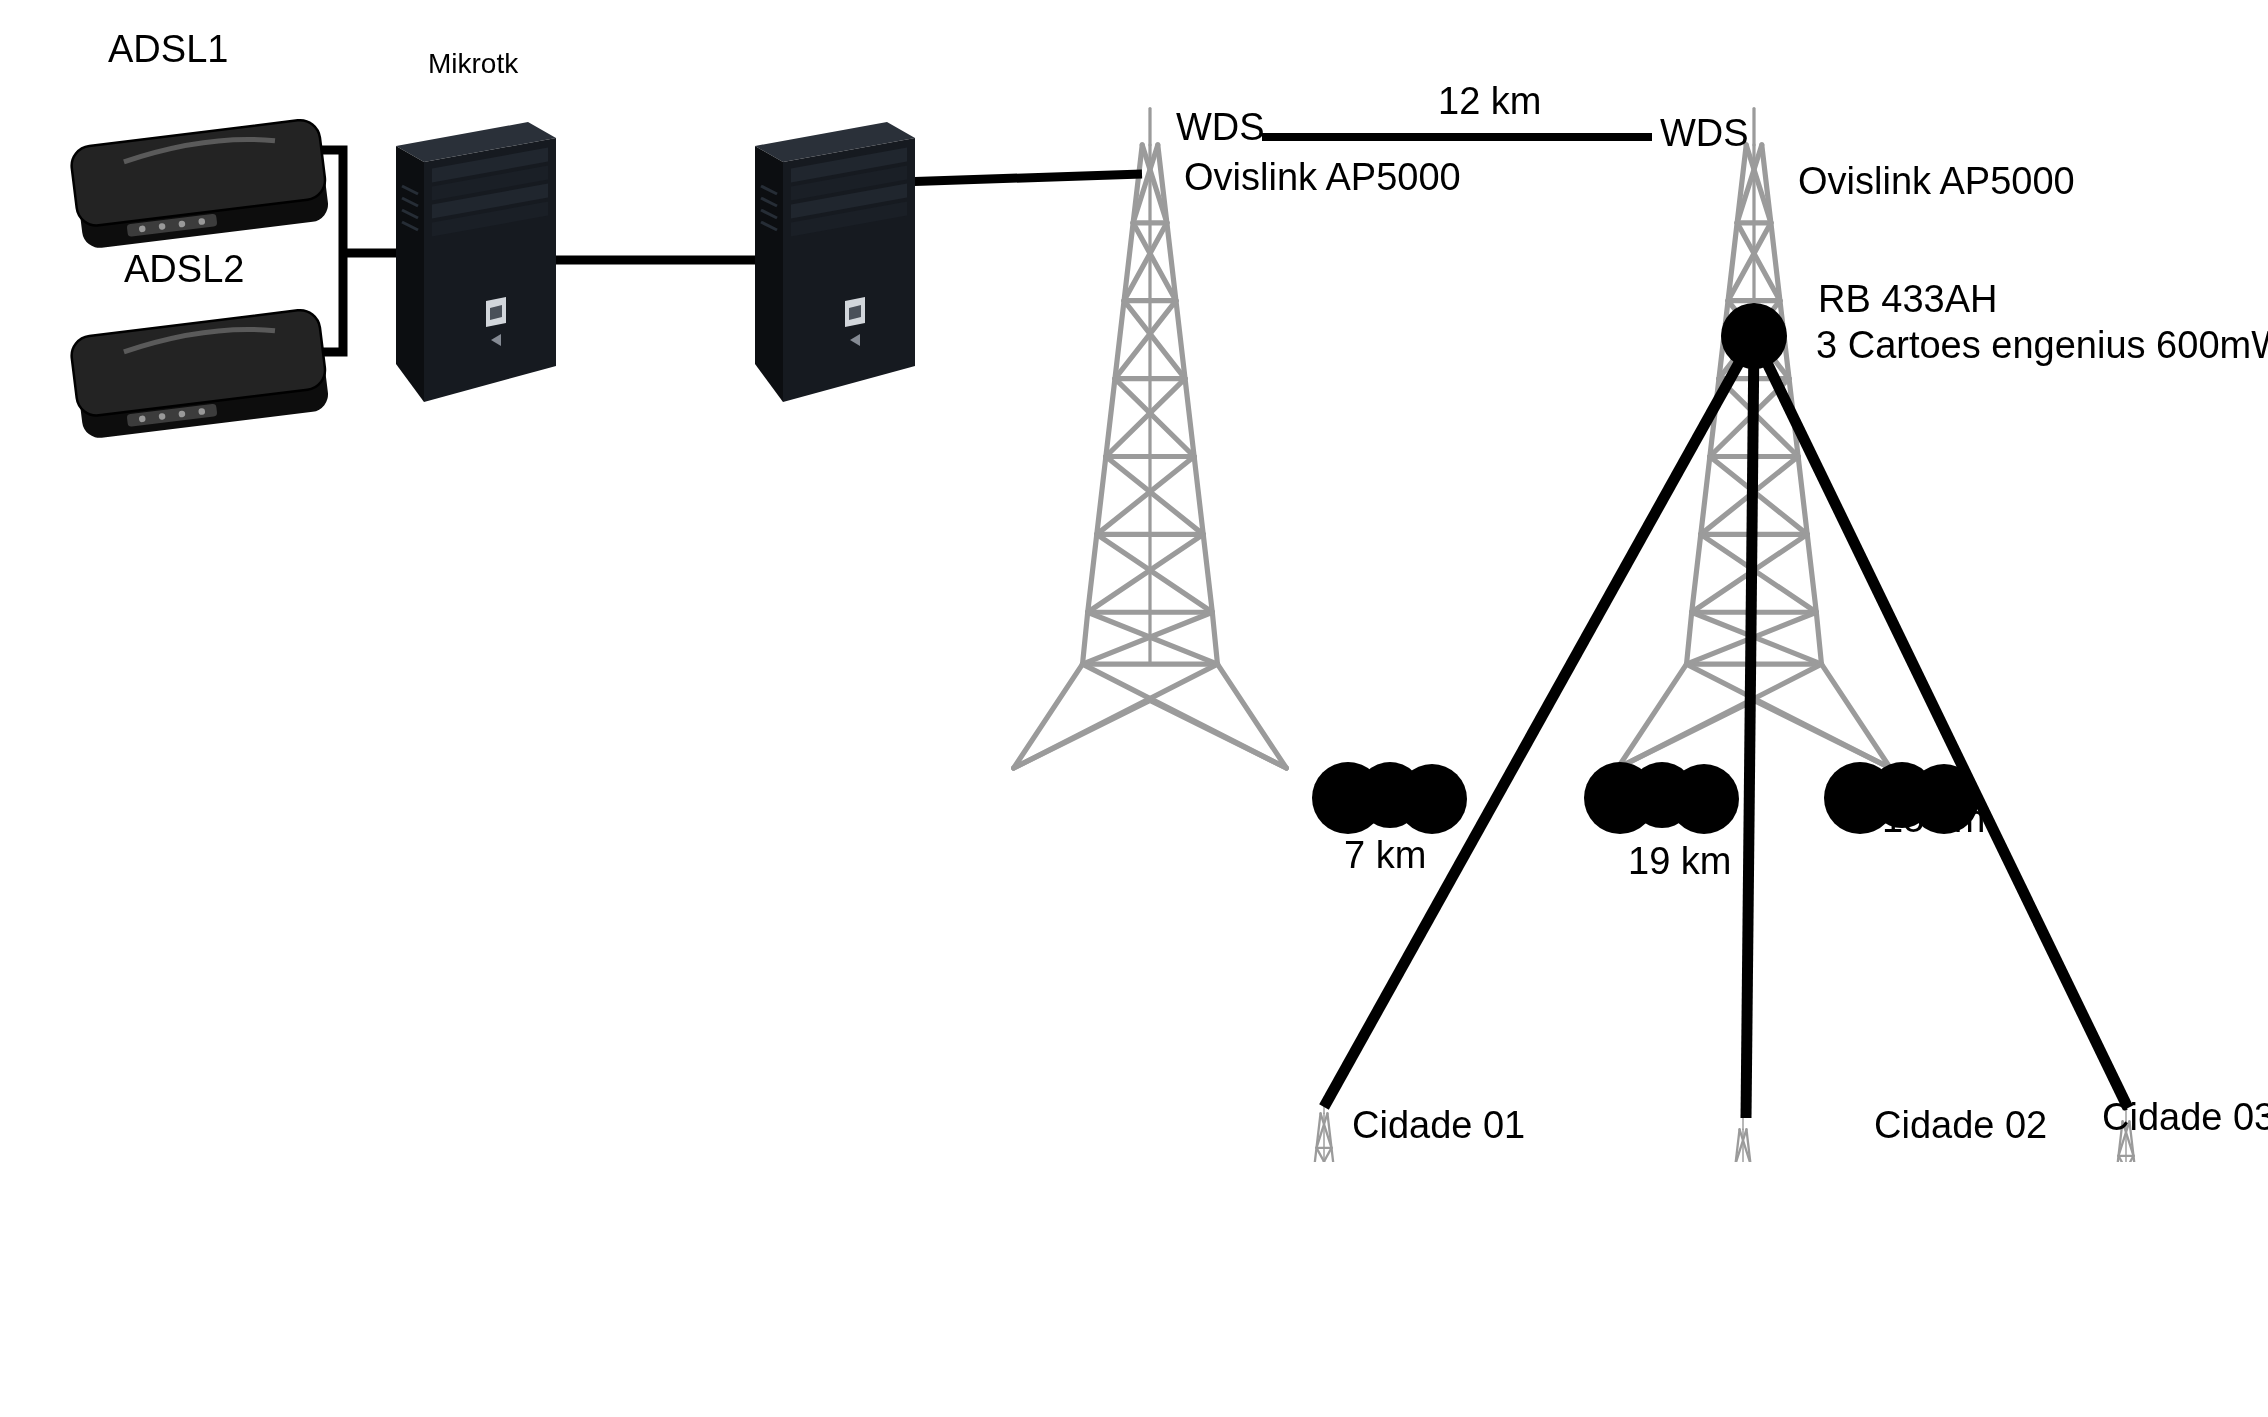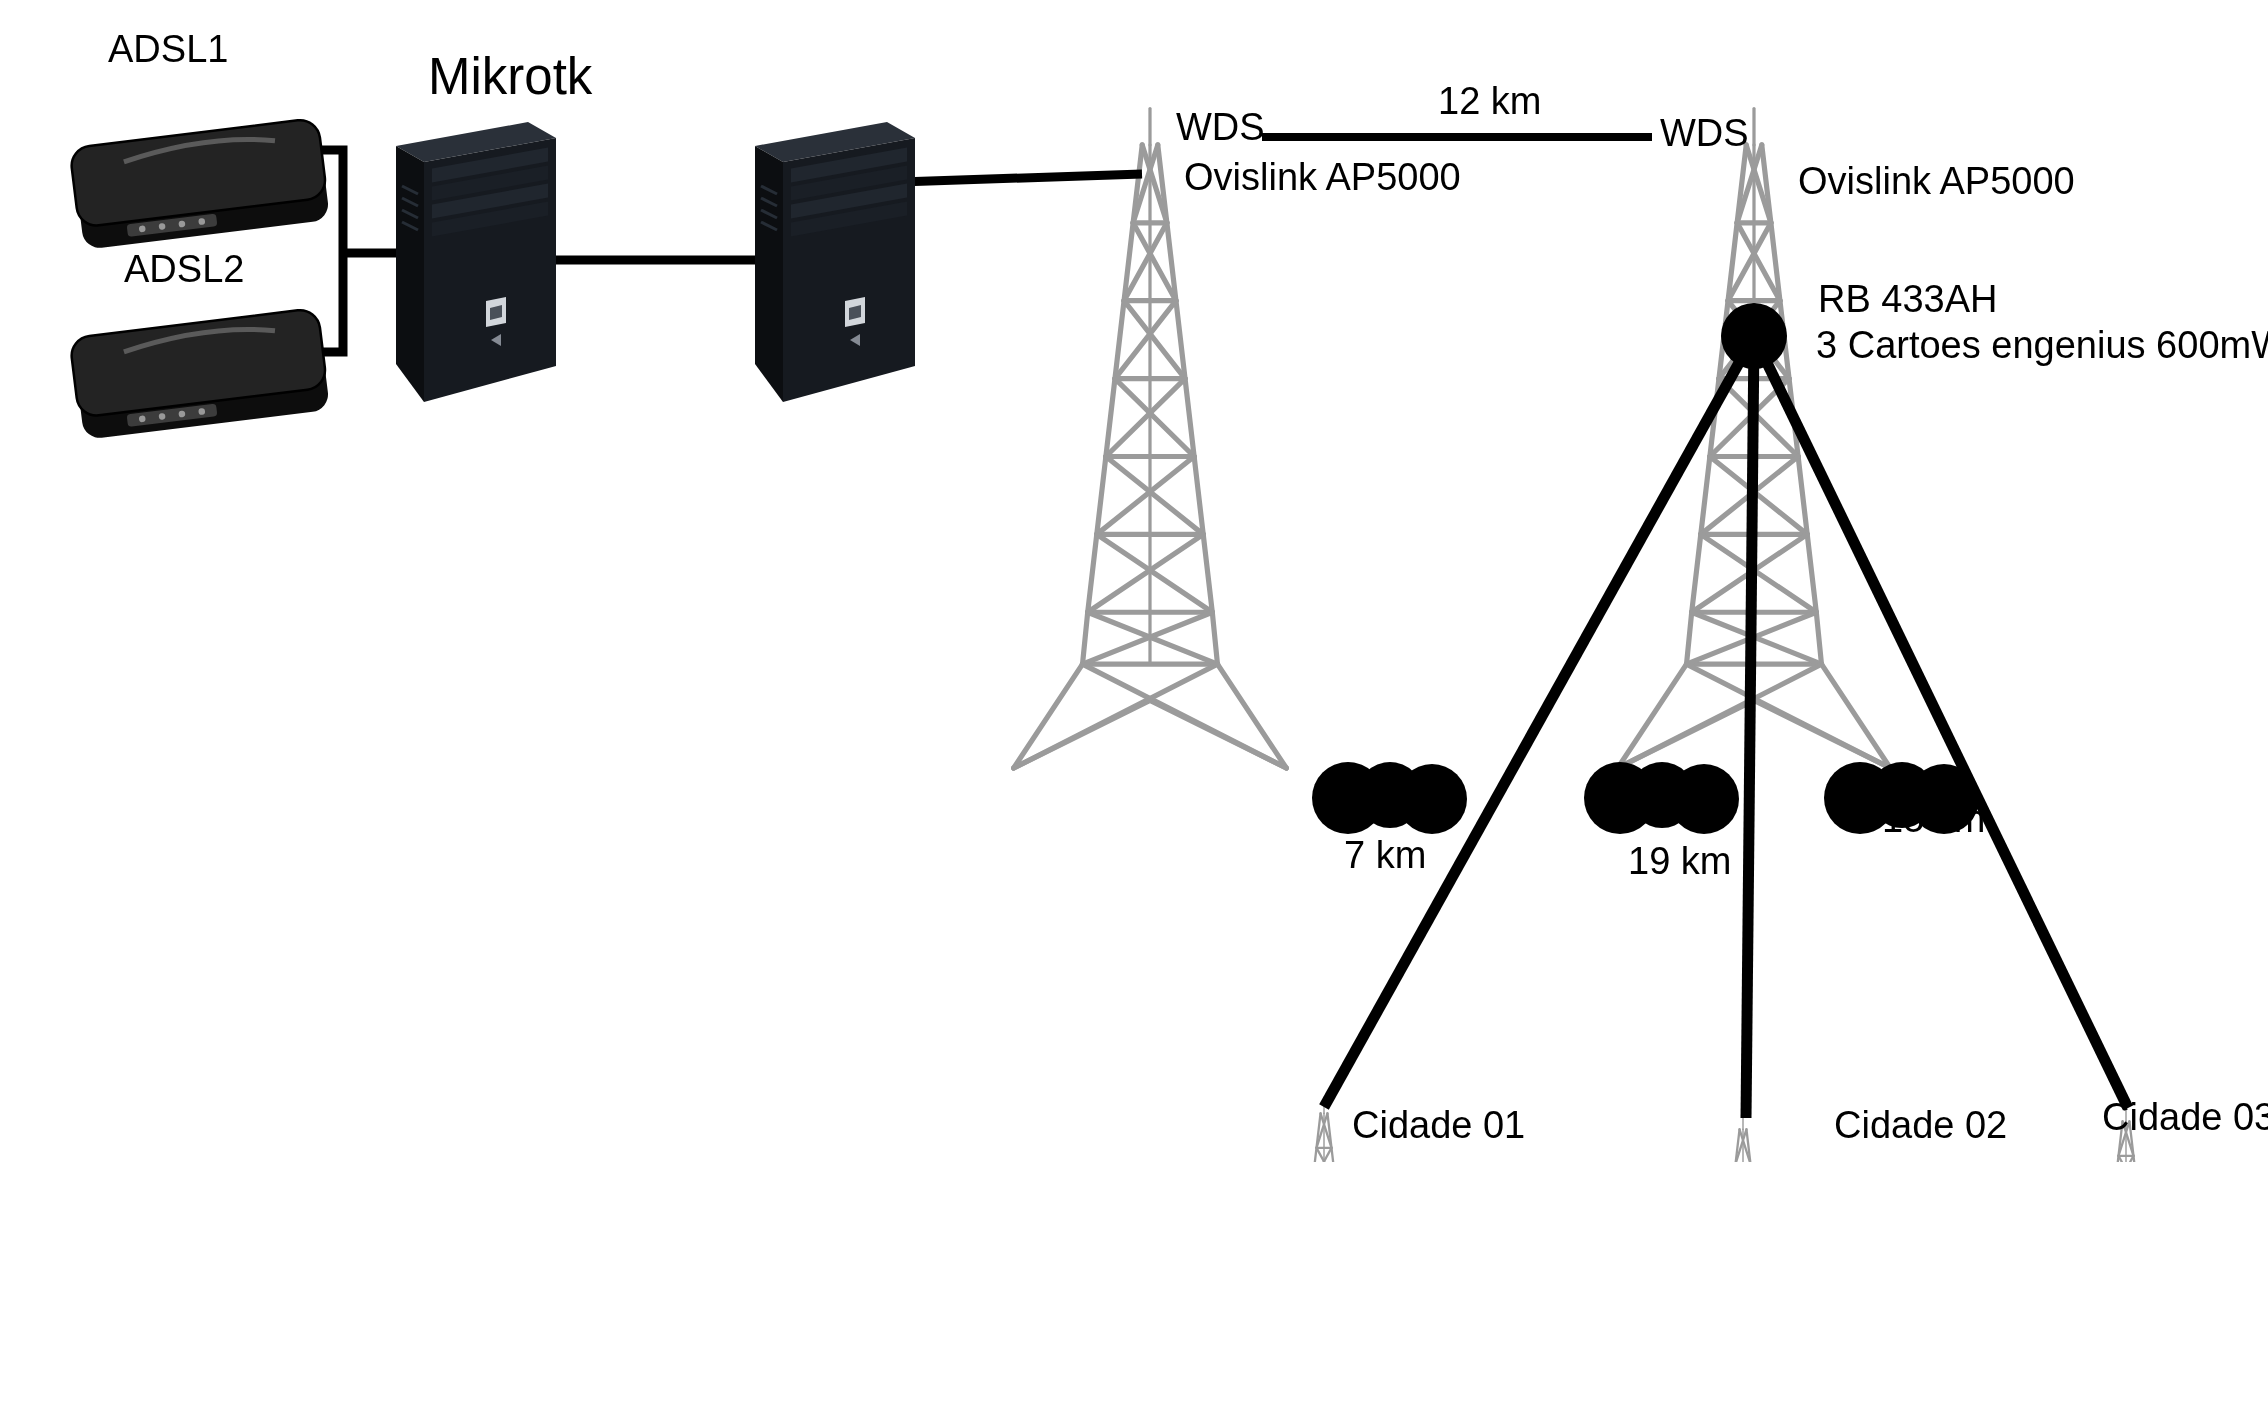--- a/index.html
+++ b/index.html
@@ -21,21 +21,21 @@
     top: 0;
   }
   .lbl {
     position: absolute;
     font-family: "Liberation Sans", sans-serif;
     font-size: 38px;
     line-height: 1.15;
     color: #000000;
     white-space: nowrap;
   }
-  .lbl-md { font-size: 51px; }
+  .lbl-md { font-size: 28px; }
 </style>
 </head>
 <body>
 
 <div class="stage">
 
   <svg class="scene" width="2268" height="1417" viewBox="0 0 2268 1417">
     <defs>
 
       <symbol id="lattice-tower" viewBox="0 0 220 520">
@@ -152,16 +152,16 @@
   <div class="lbl" style="left:1798px; top:160px;">Ovislink AP5000</div>
 
   <div class="lbl" style="left:1818px; top:278px;">RB 433AH</div>
   <div class="lbl" style="left:1816px; top:324px;">3 Cartoes engenius 600mW</div>
 
   <div class="lbl" style="left:1344px; top:834px;">7 km</div>
   <div class="lbl" style="left:1628px; top:840px;">19 km</div>
   <div class="lbl" style="left:1882px; top:798px;">15 km</div>
 
   <div class="lbl" style="left:1352px; top:1104px;">Cidade 01</div>
-  <div class="lbl" style="left:1834px; top:1104px;">Cidade 02</div>
+  <div class="lbl" style="left:1874px; top:1104px;">Cidade 02</div>
   <div class="lbl" style="left:2102px; top:1096px;">Cidade 03</div>
 
 </div>
 
 </body></html>

